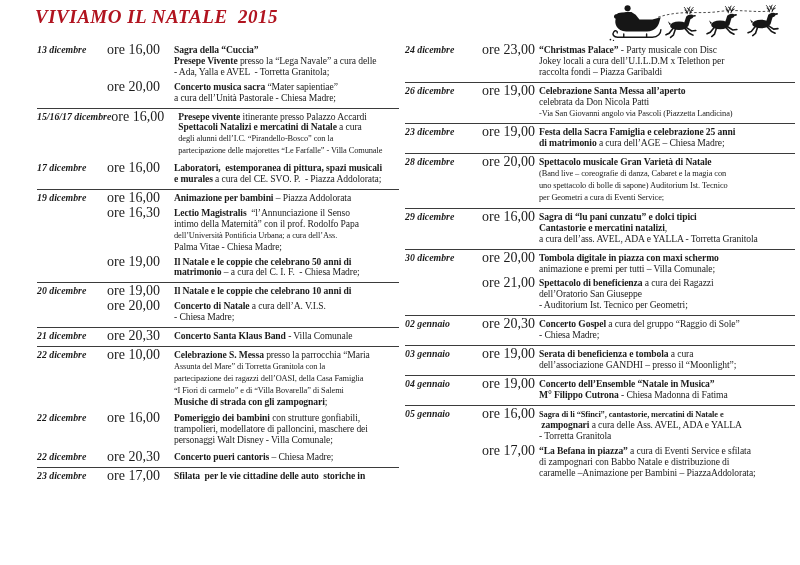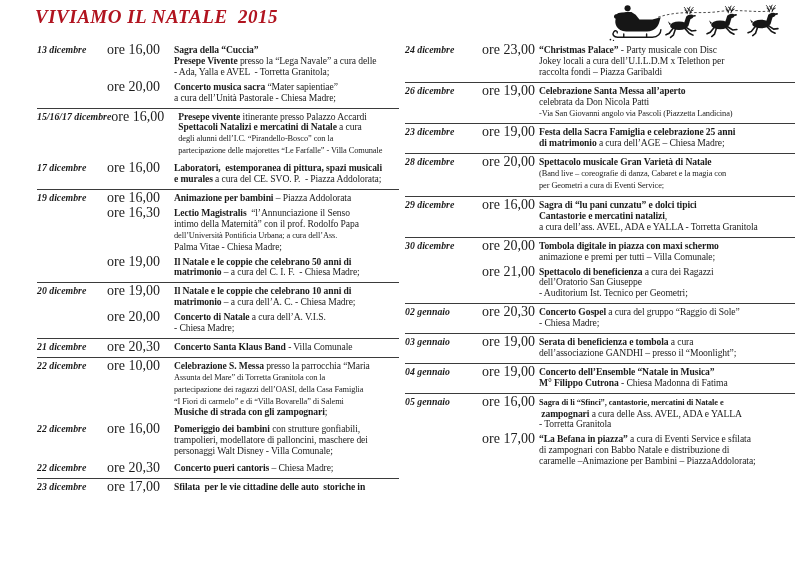--- a/index.html
+++ b/index.html
@@ -133,21 +133,20 @@
           <div class="dline"><span class="b ">Il Natale e le coppie che celebrano 50 anni di</span></div>
           <div class="dline"><span class="b ">matrimonio</span><span class=""> – a cura del C. I. F.  - Chiesa Madre;</span></div>
         </div>
       </div>
       <div class="divider"></div>
       <div class="row">
         <div class="date">20 dicembre</div>
         <div class="time">ore 19,00</div>
         <div class="desc">
           <div class="dline"><span class="b ">Il Natale e le coppie che celebrano 10 anni di</span></div>
-          <div class="dline"><span class="b ">matrimonio</span><span class=""> – a cura dell’A. C. - Chiesa Madre;</span></div>
         </div>
       </div>
       <div class="row">
         <div class="date"></div>
         <div class="time">ore 20,00</div>
         <div class="desc">
           <div class="dline"><span class="b ">Concerto di Natale</span><span class=""> a cura dell’A. V.I.S.</span></div>
           <div class="dline"><span class="">- Chiesa Madre;</span></div>
         </div>
       </div>
@@ -227,20 +226,21 @@
           <div class="dline"><span class="b ">di matrimonio</span><span class=""> a cura dell’AGE – Chiesa Madre;</span></div>
         </div>
       </div>
       <div class="divider"></div>
       <div class="row">
         <div class="date">28 dicembre</div>
         <div class="time">ore 20,00</div>
         <div class="desc">
           <div class="dline"><span class="b ">Spettacolo musicale Gran Varietà di Natale</span></div>
           <div class="dline"><span class="sm">(Band live – coreografie di danza, Cabaret e la magia con</span></div>
+          <div class="dline"><span class="sm">uno spettacolo di bolle di sapone) Auditorium Ist. Tecnico</span></div>
           <div class="dline"><span class="sm">per Geometri a cura di Eventi Service;</span></div>
         </div>
       </div>
       <div class="divider"></div>
       <div class="row">
         <div class="date">29 dicembre</div>
         <div class="time">ore 16,00</div>
         <div class="desc">
           <div class="dline"><span class="b ">Sagra di “lu pani cunzatu” e dolci tipici</span></div>
           <div class="dline"><span class="b ">Cantastorie e mercatini natalizi</span><span class="">,</span></div>

